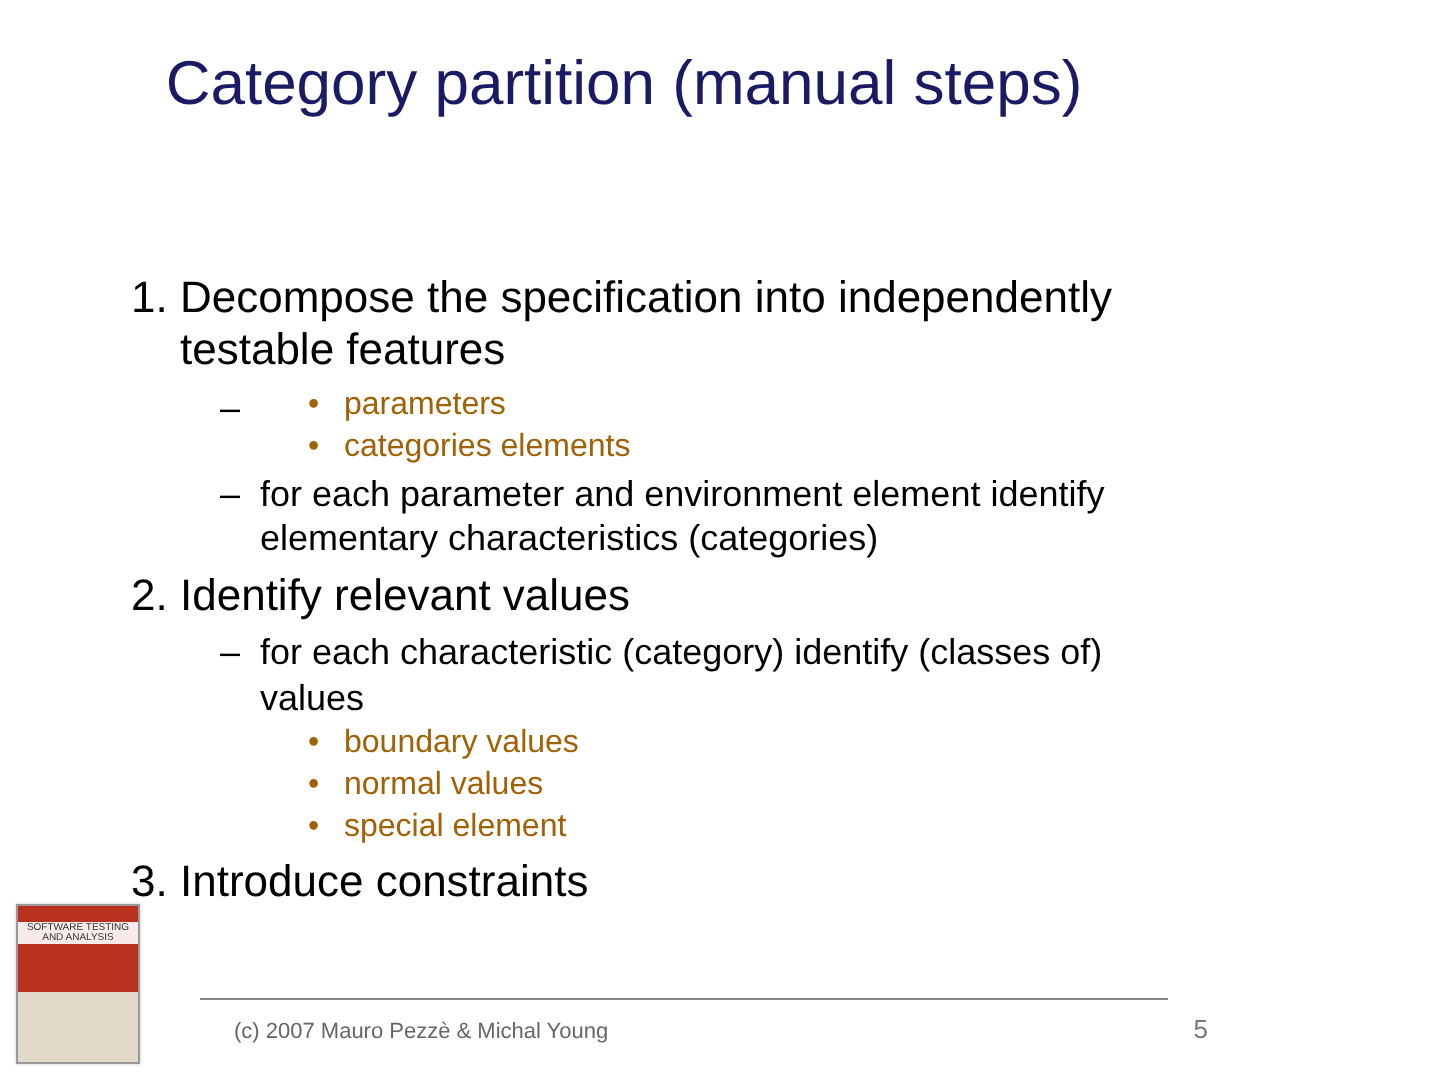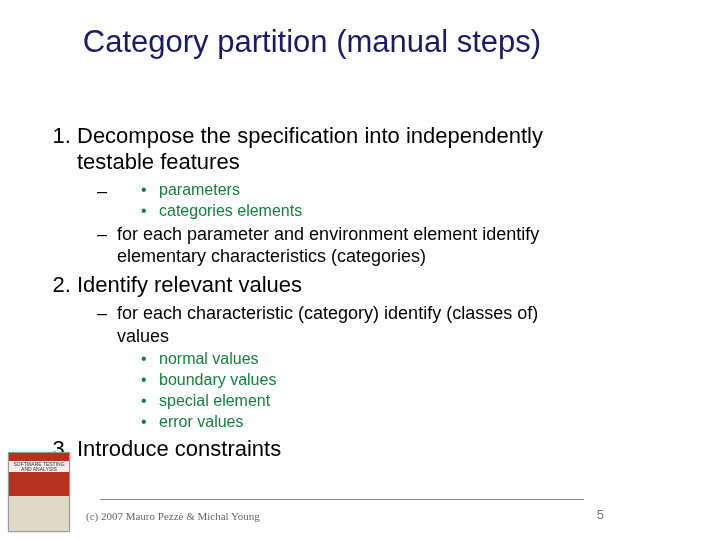--- a/index.html
+++ b/index.html
@@ -29,21 +29,21 @@
     color: #1b1a64;
     font-weight: normal;
   }
   .body {
     position: absolute;
     top: 120px;
     left: 40px;
     right: 40px;
   }
   ol.main {
-    margin: 3px;
+    margin: 16px;
     padding-left: 34px;
     list-style: decimal;
   }
   ol.main > li {
     font-size: 22px;
     color: #000000;
     margin-bottom: 4px;
     line-height: 1.2;
   }
   ol.main > li > .txt { }
@@ -66,46 +66,45 @@
     left: 0;
     top: 0;
   }
   ul.bullet {
     list-style: none;
     margin: 2px 0 2px 0;
     padding-left: 24px;
   }
   ul.bullet > li {
     font-size: 16px;
-    color: #15803d;
+    color: #a16207;
     position: relative;
     padding-left: 18px;
     margin: 1px 0;
     line-height: 1.25;
   }
   ul.bullet > li::before {
     content: "•";
     position: absolute;
     left: 0;
     top: 0;
   }
   .footer-line {
     position: absolute;
     left: 100px;
     right: 40px;
     bottom: 40px;
     border-top: 1px solid #888;
   }
   .copyright {
     position: absolute;
-    left: 86px;
+    left: 117px;
     bottom: 18px;
     font-size: 11px;
     color: #666;
-    font-family: Liberation Serif, serif;
   }
   .pagenum {
     position: absolute;
     right: 20px;
     bottom: 18px;
     font-size: 13px;
     color: #777;
   }
   .corner-img {
     position: absolute;
@@ -154,24 +153,23 @@
           </li>
         </ul>
       </li>
 
       <li>
         <span class="txt">Identify relevant values</span>
         <ul class="dash">
           <li>
             <span>for each characteristic (category) identify (classes of) values</span>
             <ul class="bullet">
+              <li>boundary values</li>
               <li>normal values</li>
-              <li>boundary values</li>
               <li>special element</li>
-              <li>error values</li>
             </ul>
           </li>
         </ul>
       </li>
 
       <li>
         <span class="txt">Introduce constraints</span>
       </li>
 
     </ol>

